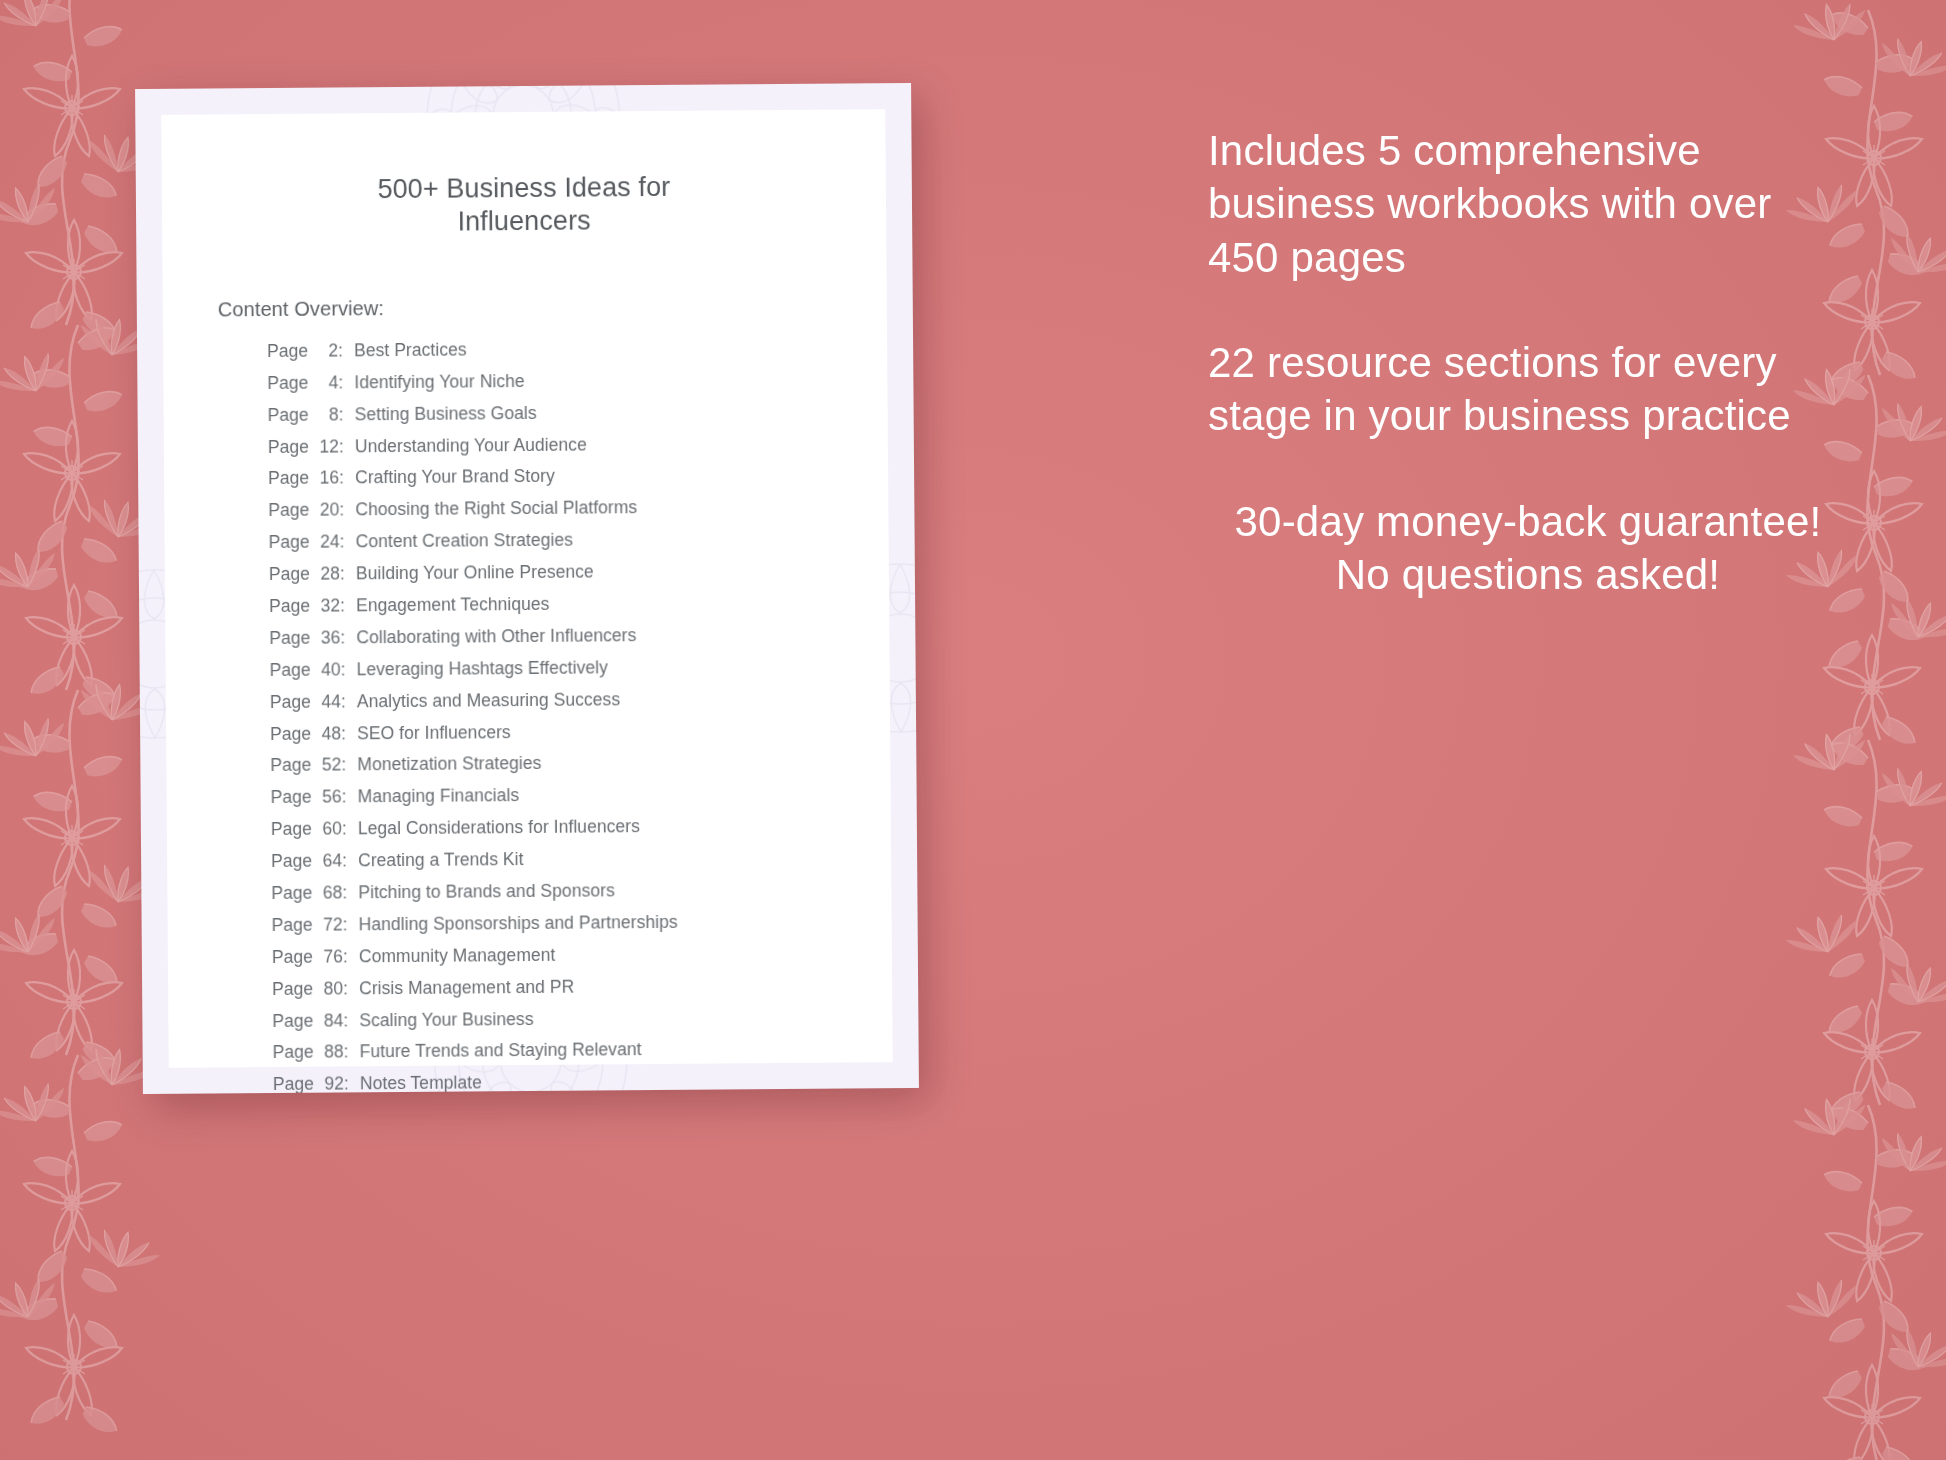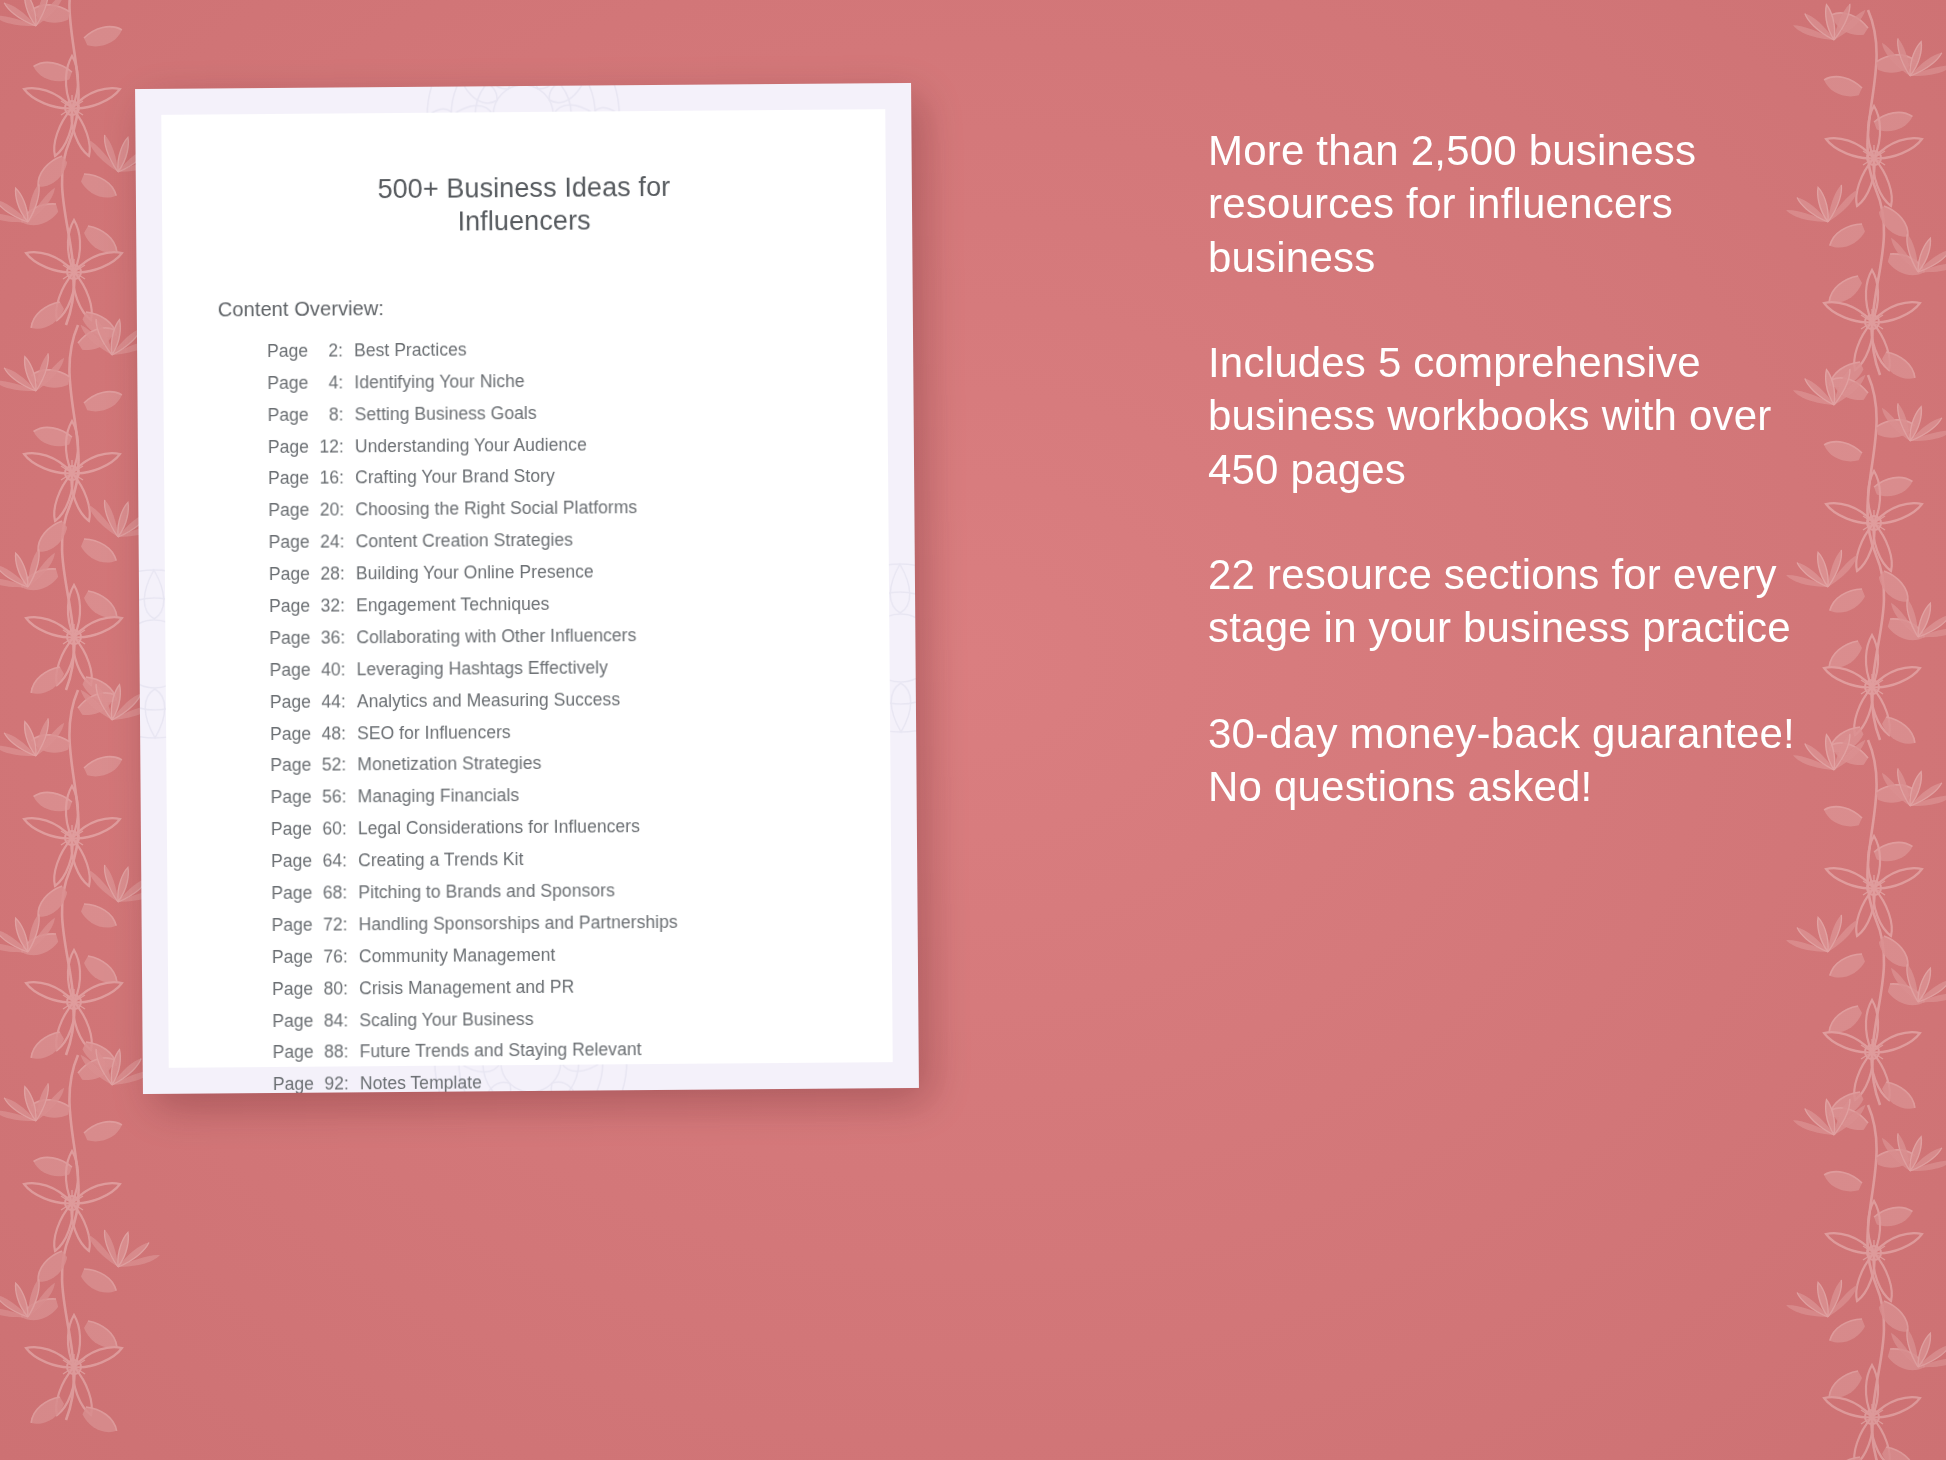--- a/index.html
+++ b/index.html
@@ -114,21 +114,21 @@
     width:640px;
   }
   .marketing p {
     color:#ffffff;
     font-size:42px;
     line-height:1.27;
     font-weight:400;
     letter-spacing:0.2px;
     margin-bottom:52px;
   }
-  .marketing p:last-child { margin-bottom:8px; }
+  .marketing p:last-child { margin-bottom:8px;text-align:center; }
 </style>
 </head>
 <body>
 
 <div class="floral-border left">
   <svg class="vine-svg" viewBox="0 0 175 1460" xmlns="http://www.w3.org/2000/svg">
     <defs>
       <g id="leaf-u">
         <path d="M0,0 C14,-5 30,-3 38,8 C28,18 11,17 0,8 Z" fill="#e9a6a6" opacity="0.85"></path>
         <path d="M0,0 C14,-5 30,-3 38,8" fill="none" stroke="#f0bcbb" stroke-width="1.6"></path>
@@ -434,17 +434,16 @@
               <span class="toc-title">Notes Template</span>
             </li>
           </ul>
       </div>
     </div>
 
   </div>
 </div>
 
 <div class="marketing" id="marketing-list">
-    <p>More than 2,500 business resources for influencers business</p>
     <p>Includes 5 comprehensive business workbooks with over 450 pages</p>
     <p>22 resource sections for every stage in your business practice</p>
     <p>30-day money-back guarantee! No questions asked!</p>
   </div>
 
 </body></html>

